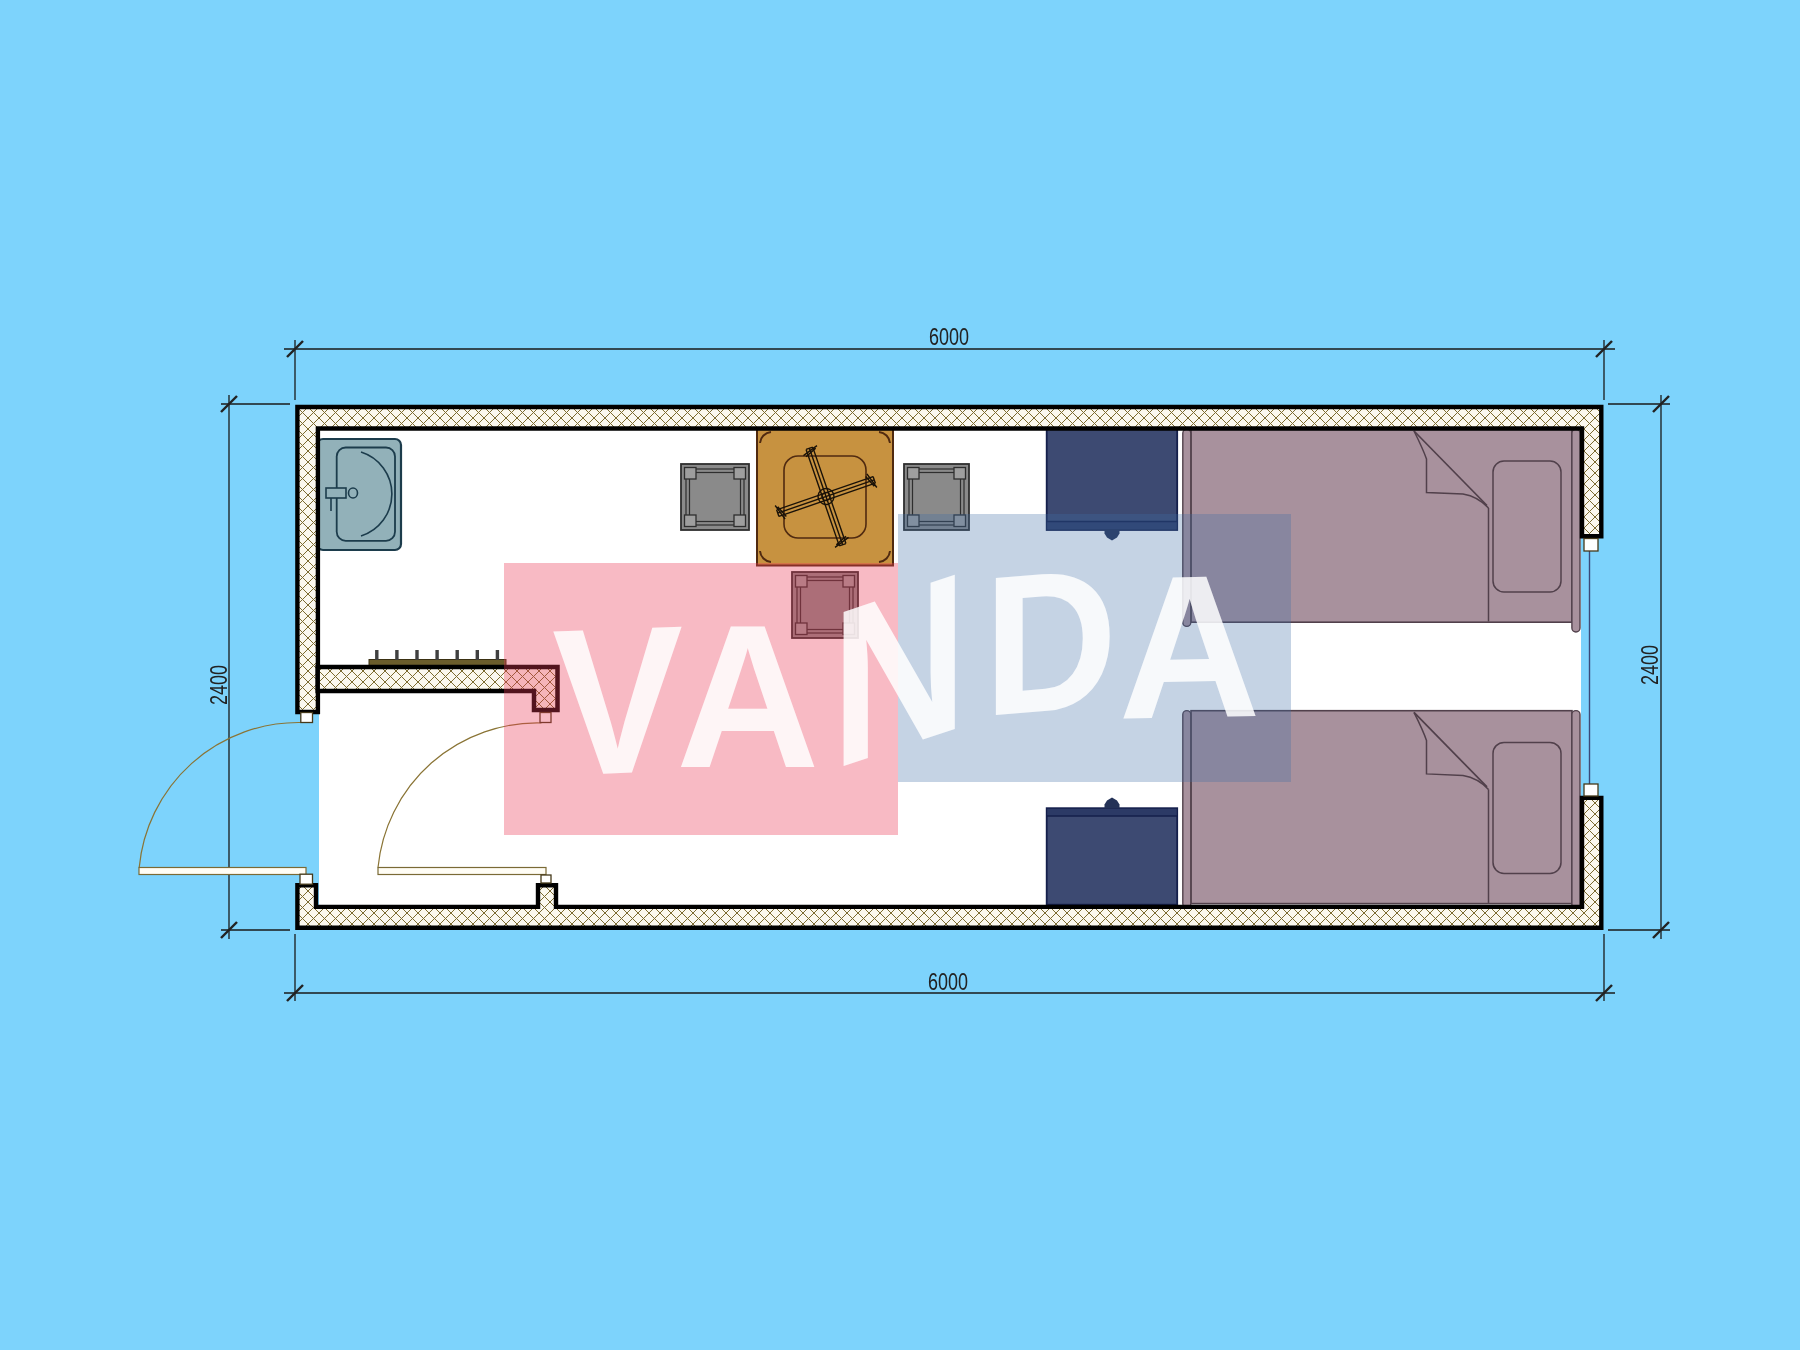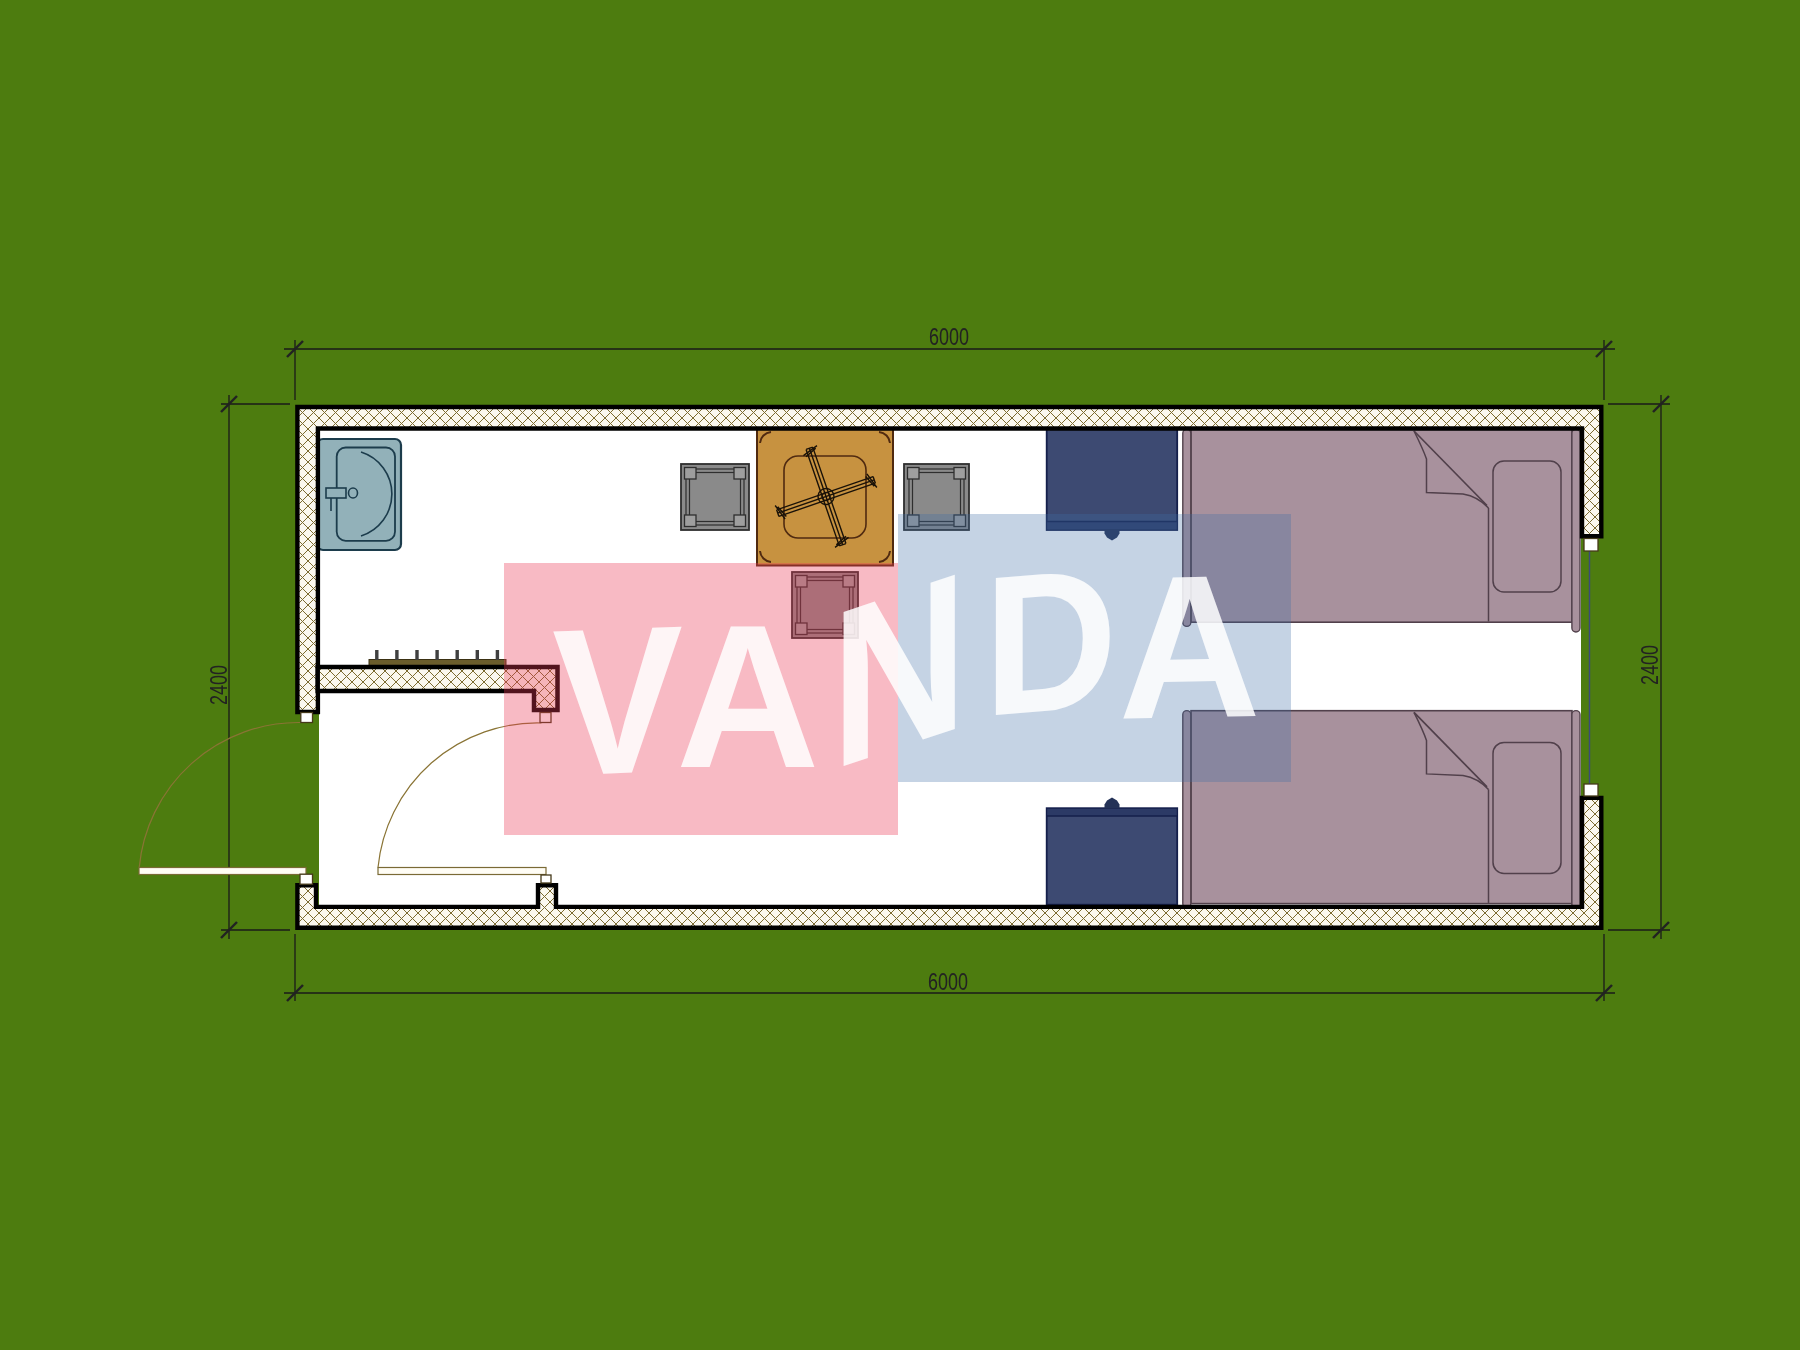--- a/index.html
+++ b/index.html
@@ -1,16 +1,16 @@
 <!DOCTYPE html>
 <html><head>
 <meta charset="utf-8">
 <style>
   html,body{margin:0;padding:0;background:#ffffff;}
-  #page{width:1800px;height:1350px;position:relative;background:#4d7c0f;overflow:hidden;
+  #page{width:1800px;height:1350px;position:relative;background:#7dd3fc;overflow:hidden;
         font-family:"Liberation Sans", sans-serif;}
   svg{position:absolute;left:0;top:0;}
 </style>
 </head>
 <body>
 <div id="page">
 <svg width="1800" height="1350" viewBox="0 0 1800 1350">
   <defs>
     <pattern id="hatch" width="11" height="11" patternUnits="userSpaceOnUse">
       <rect width="11" height="11" fill="#fbf8ef"></rect>

